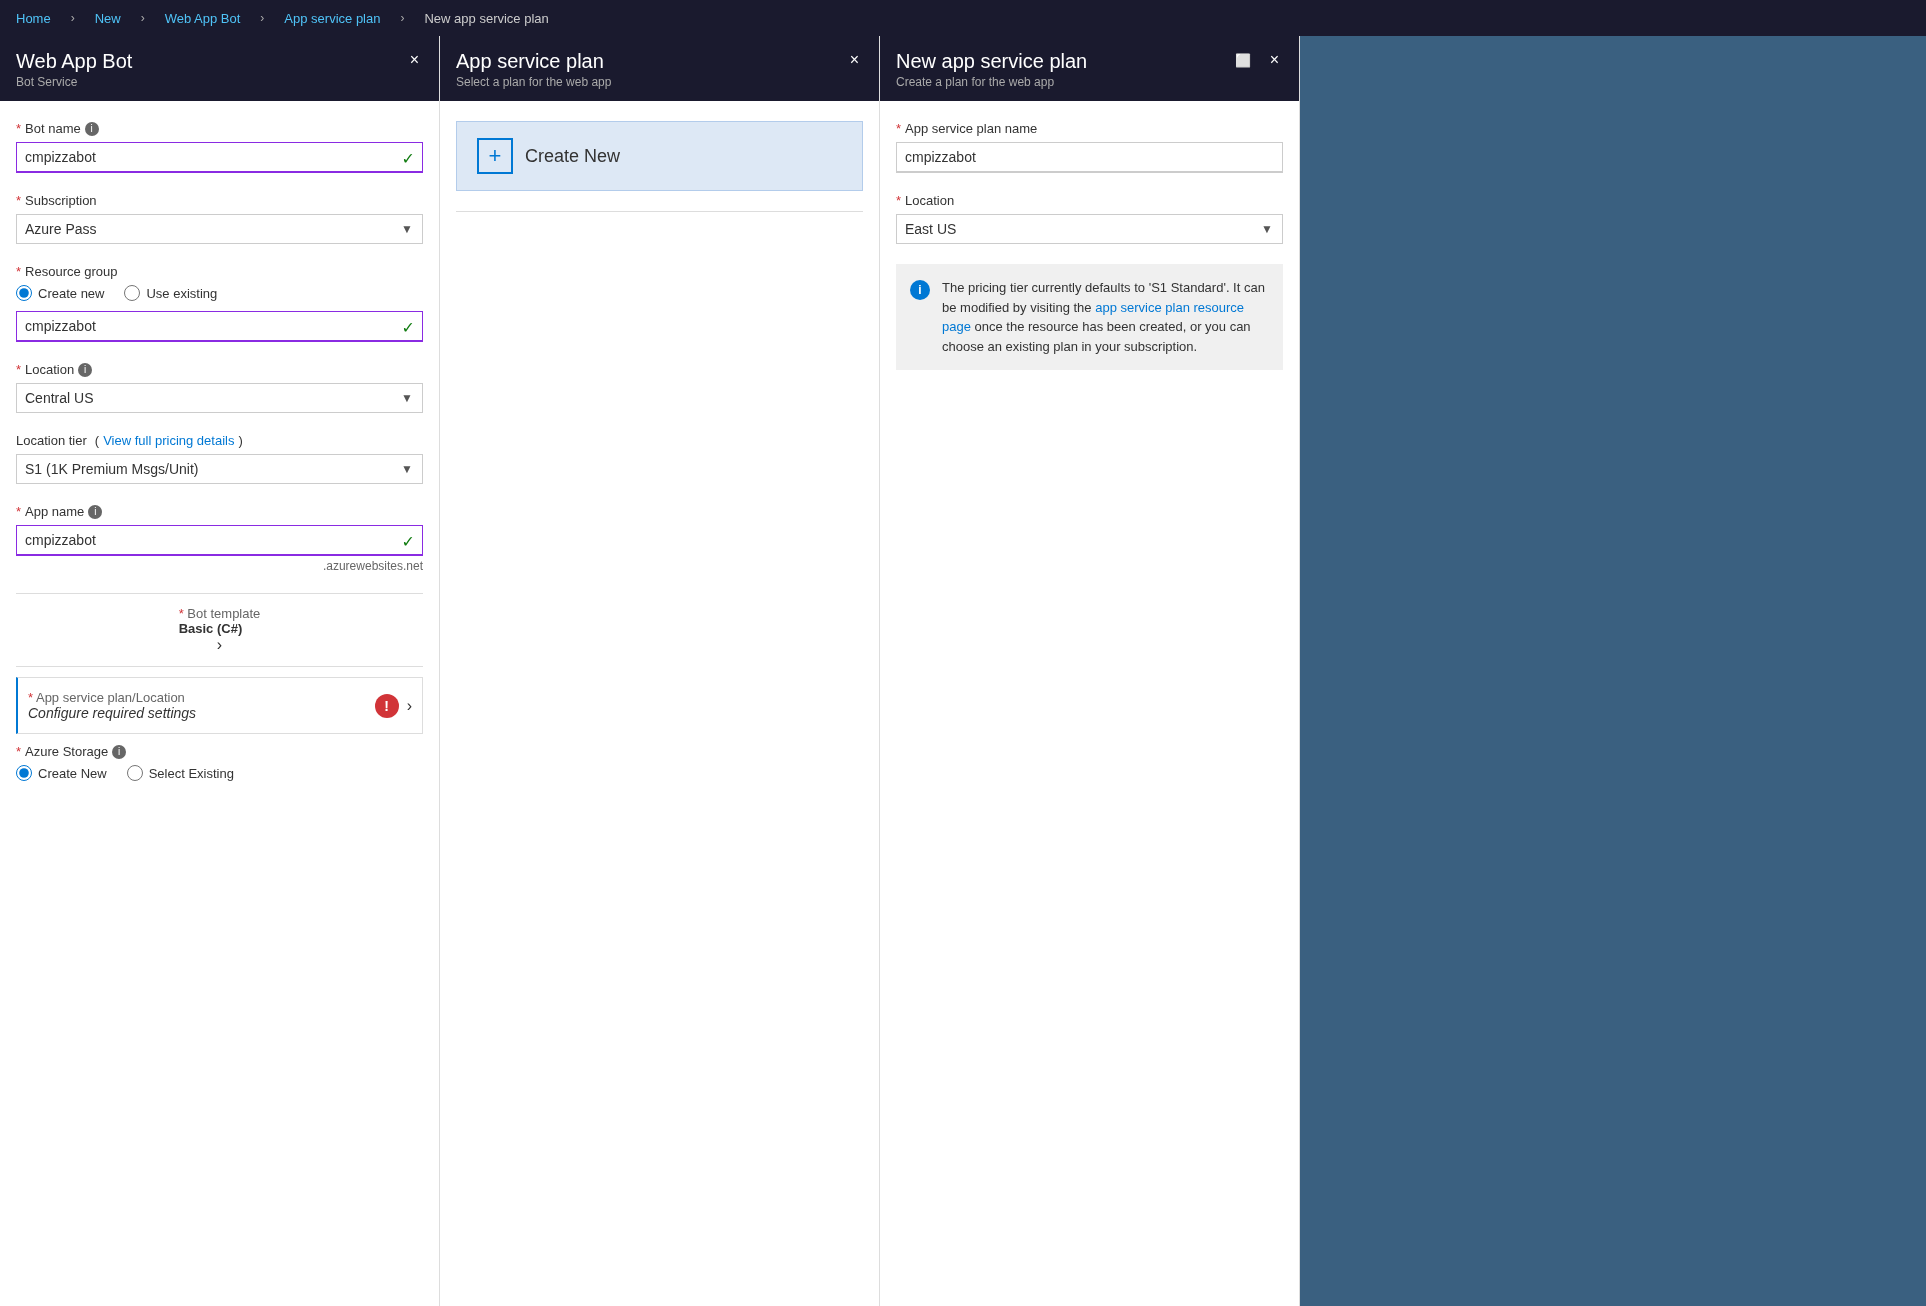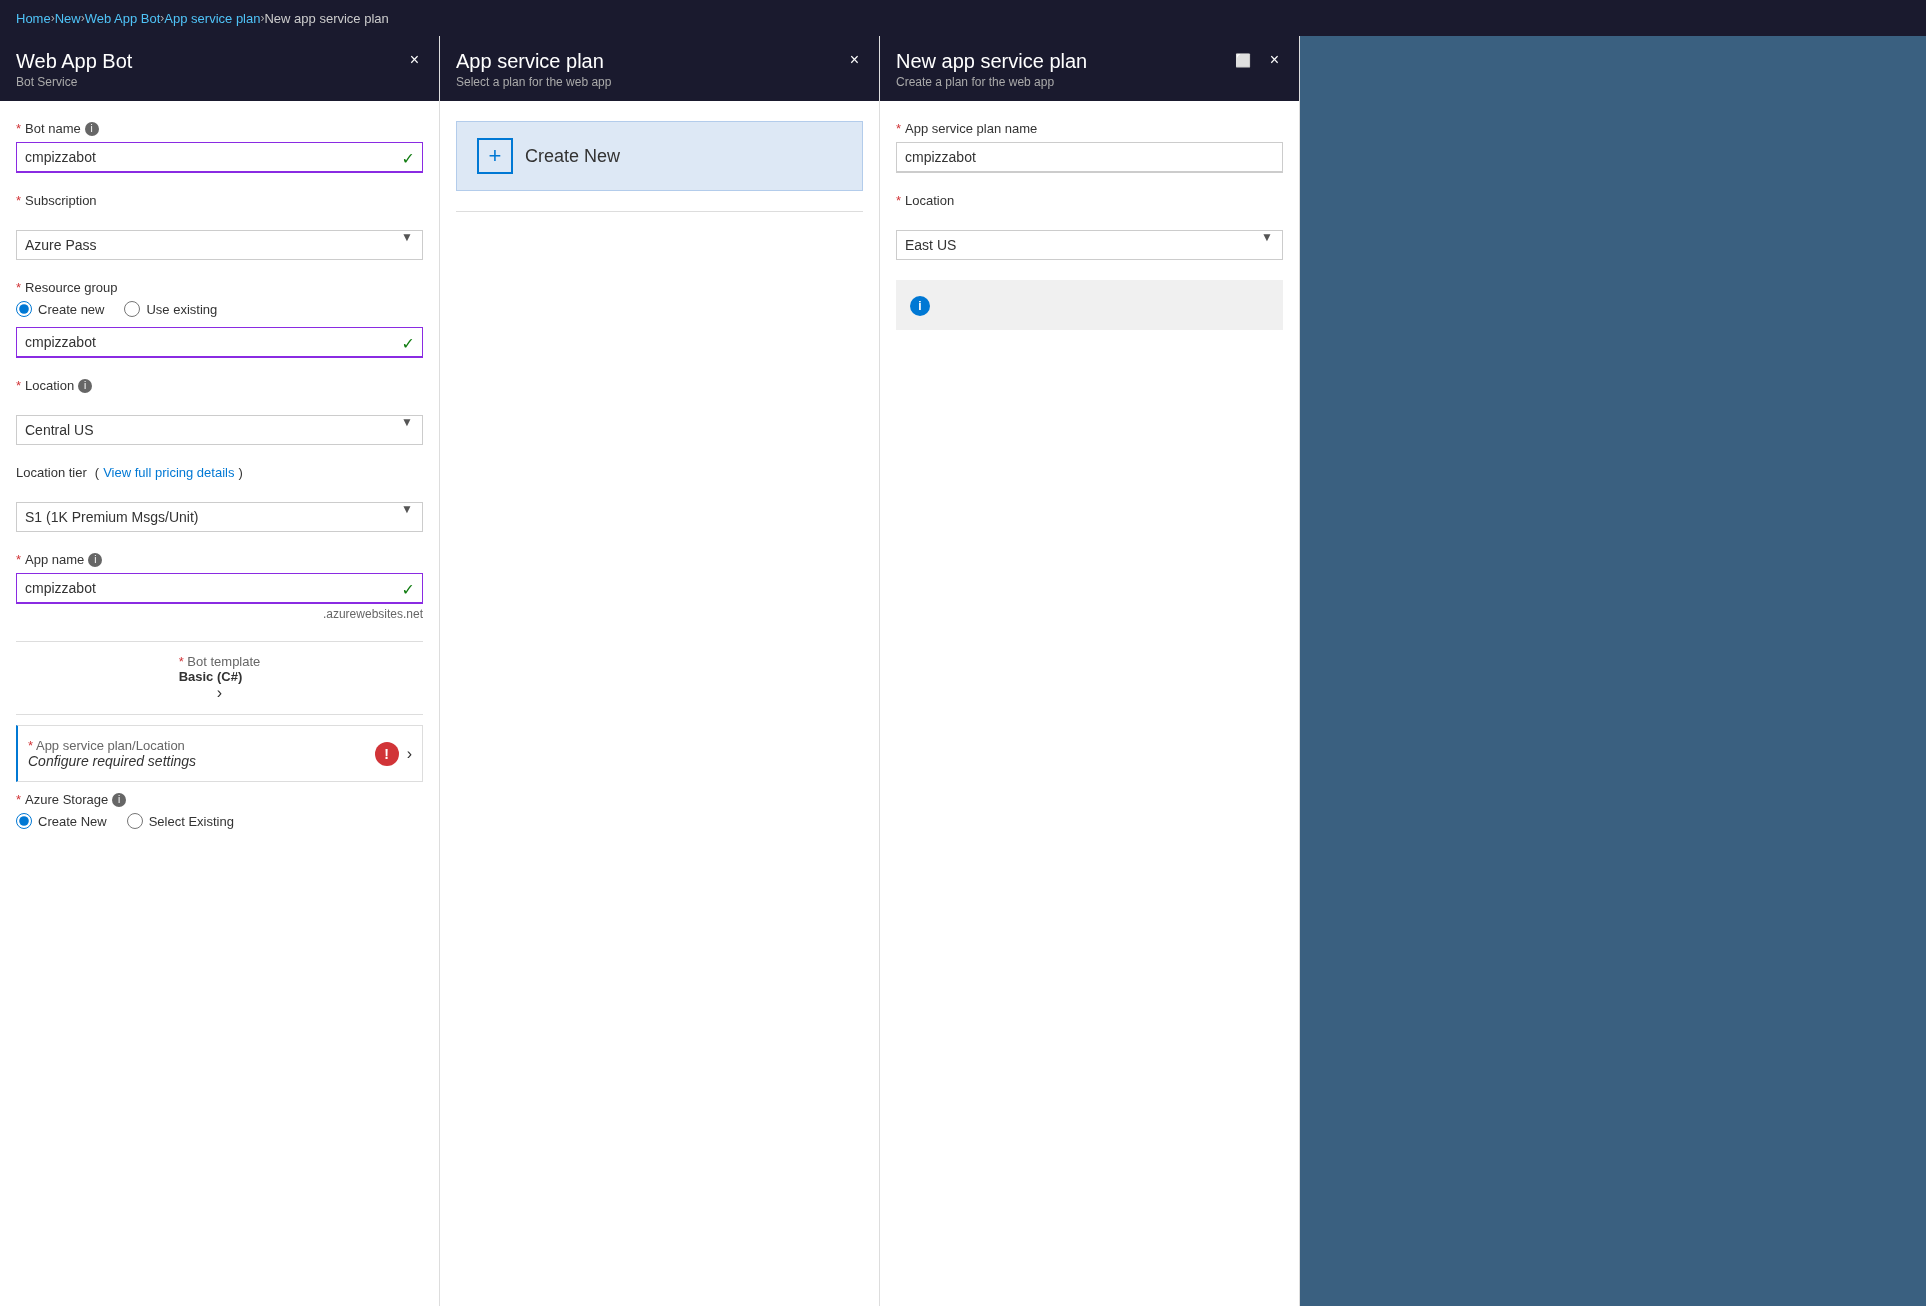--- a/index.html
+++ b/index.html
@@ -11,21 +11,21 @@
       min-height: 1306px;
       overflow: hidden;
     }
 
     
     .breadcrumb-bar {
       background: #1a1a2e;
       padding: 8px 16px;
       display: flex;
       align-items: center;
-      gap: 0;
+      gap: 20px;
       height: 36px;
     }
     .breadcrumb-item {
       color: #4fc3f7;
       font-size: 13px;
       cursor: pointer;
     }
     .breadcrumb-sep {
       color: #aaa;
       font-size: 12px;
@@ -161,21 +161,20 @@
     .select-field {
       width: 100%;
       border: 1px solid #ccc;
       padding: 6px 30px 6px 8px;
       font-size: 14px;
       color: #333;
       appearance: none;
       background: #fff;
       cursor: pointer;
       outline: none;
-      margin-top: 16px;
     }
     .select-arrow {
       position: absolute;
       right: 10px;
       top: 50%;
       transform: translateY(-50%);
       color: #555;
       font-size: 12px;
       pointer-events: none;
     }
@@ -577,20 +576,23 @@
         <div class="select-wrapper">
           <select class="select-field">
             <option>East US</option>
           </select>
           <span class="select-arrow">▼</span>
         </div>
       </div>
 
       <div class="info-box">
         <div class="info-box-icon">i</div>
+        <div class="info-box-text">
+          <span>The pricing tier currently defaults to 'S1 Standard'. It can be modified by visiting the </span><a class="info-link">app service plan resource page</a><span> once the resource has been created, or you can choose an existing plan in your subscription.</span>
+        </div>
       </div>
 
     </div>
   </div>
 
   <div class="panel-remainder"></div>
 
 </div>
 
 </body></html>

